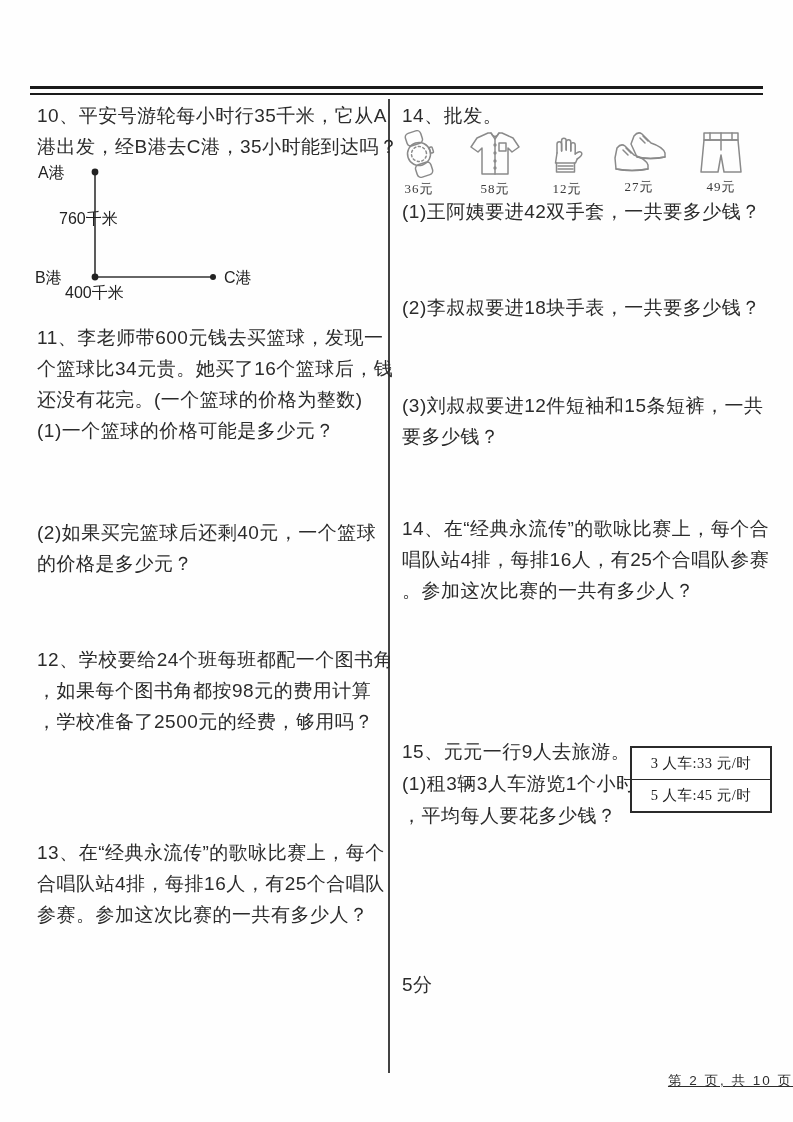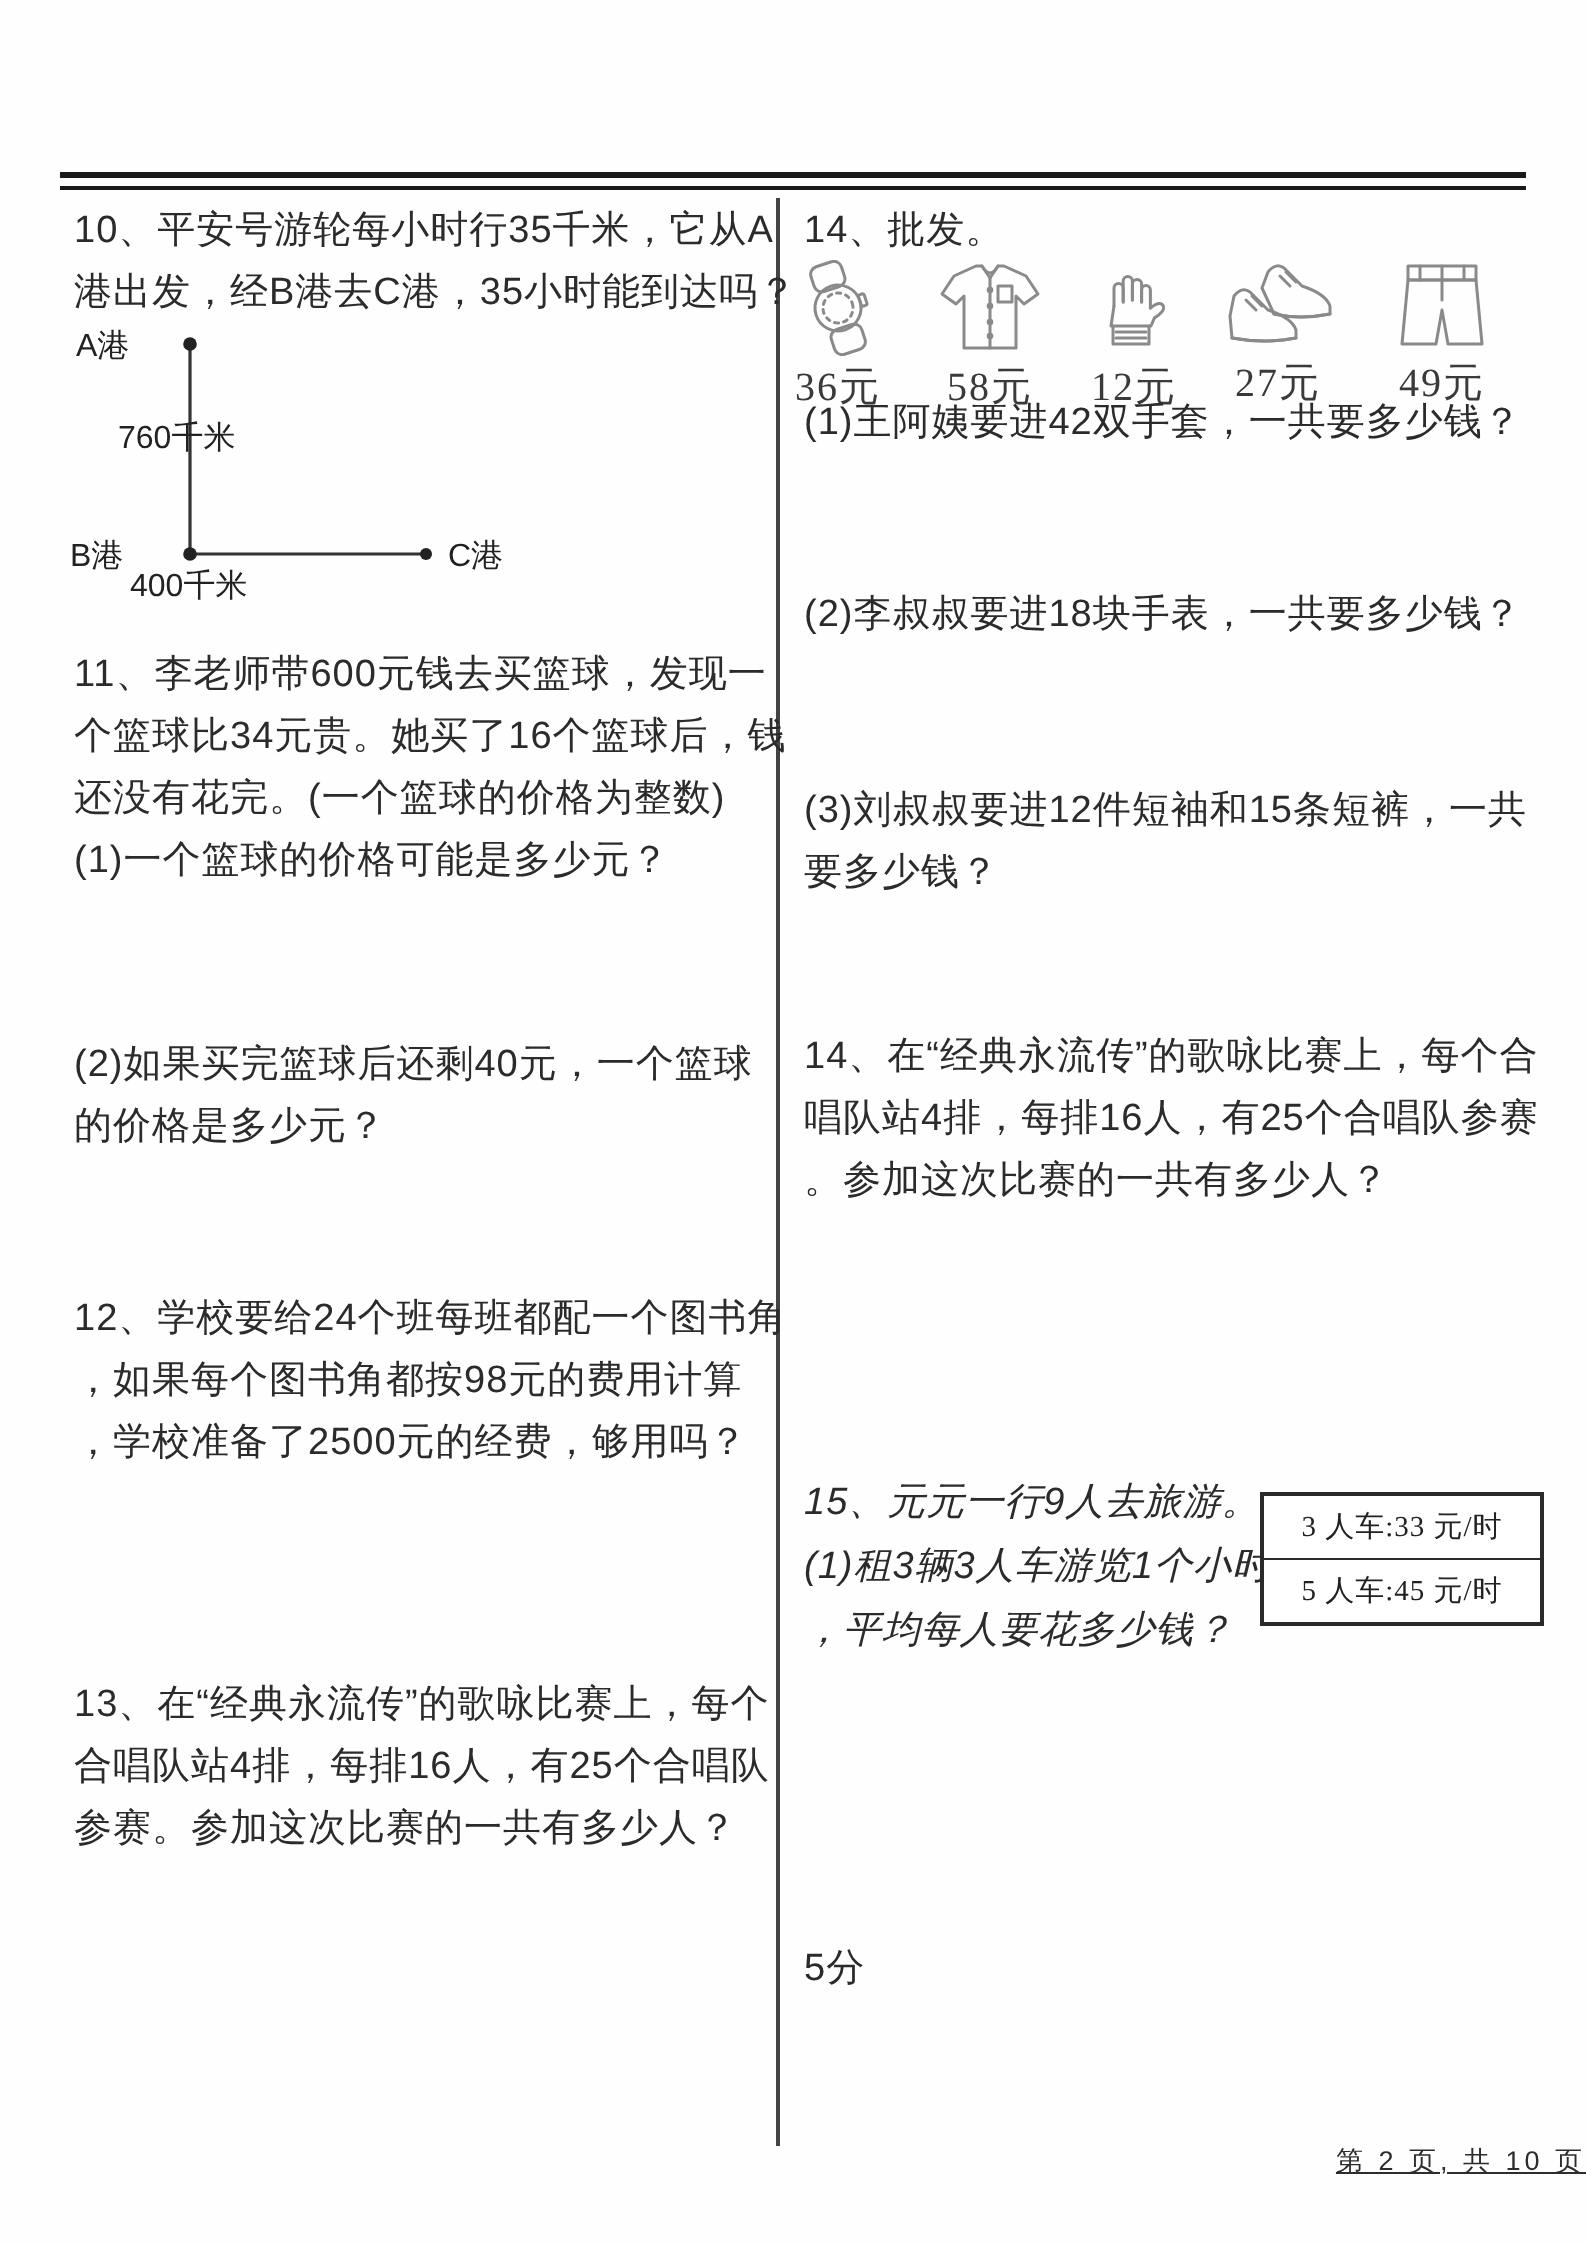--- a/index.html
+++ b/index.html
@@ -18,21 +18,21 @@
   .divider{position:absolute;left:388px;top:99px;width:2px;height:974px;background:#434343;}
   .qtext{
     position:absolute;white-space:pre;font-size:19px;line-height:31px;
     letter-spacing:0.5px;color:#2b2b2b;
   }
   .diagram{position:absolute;left:34px;top:158px;}
   .diagram text{font-size:16px;fill:#222;font-family:"Liberation Sans",sans-serif;}
   .items-row .item{position:absolute;width:54px;text-align:center;}
   .item .price{
     display:block;margin-top:2px;font-family:"Liberation Serif","DejaVu Serif",serif;
-    font-size:20px;color:#3a3a3a;letter-spacing:1px;
+    font-size:13px;color:#3a3a3a;letter-spacing:1px;
   }
   .icon svg{display:block;margin:0 auto;}
   .lineart{stroke:#8a8a8a;fill:none;stroke-width:1.5;stroke-linecap:round;stroke-linejoin:round;}
   .fare-table{
     position:absolute;left:630px;top:746px;width:138px;border:2px solid #2a2a2a;background:#fff;
     font-family:"Liberation Serif","DejaVu Serif",serif;font-size:14.5px;color:#222;
     text-align:center;letter-spacing:0.5px;
   }
   .fare-table .row{padding:6px 2px;border-top:1.5px solid #2a2a2a;white-space:nowrap;}
   .fare-table .row:first-child{border-top:none;}
@@ -174,21 +174,21 @@
 
   <div class="qtext" style="left:402px;top:292px;">(2)李叔叔要进18块手表，一共要多少钱？</div>
 
   <div class="qtext" style="left:402px;top:390px;">(3)刘叔叔要进12件短袖和15条短裤，一共
 要多少钱？</div>
 
   <div class="qtext" style="left:402px;top:513px;">14、在“经典永流传”的歌咏比赛上，每个合
 唱队站4排，每排16人，有25个合唱队参赛
 。参加这次比赛的一共有多少人？</div>
 
-  <div class="qtext" style="left:402px;top:736px;line-height:32px;font-style:italic;">15、元元一行9人去旅游。
+  <div class="qtext" style="left:402px;top:736px;line-height:32px;">15、元元一行9人去旅游。
 (1)租3辆3人车游览1个小时
 ，平均每人要花多少钱？</div>
 
   <div class="fare-table">
     <div class="row">3 人车:33 元/时</div>
     <div class="row">5 人车:45 元/时</div>
   </div>
 
 
   <div class="qtext" style="left:402px;top:969px;">5分</div>

